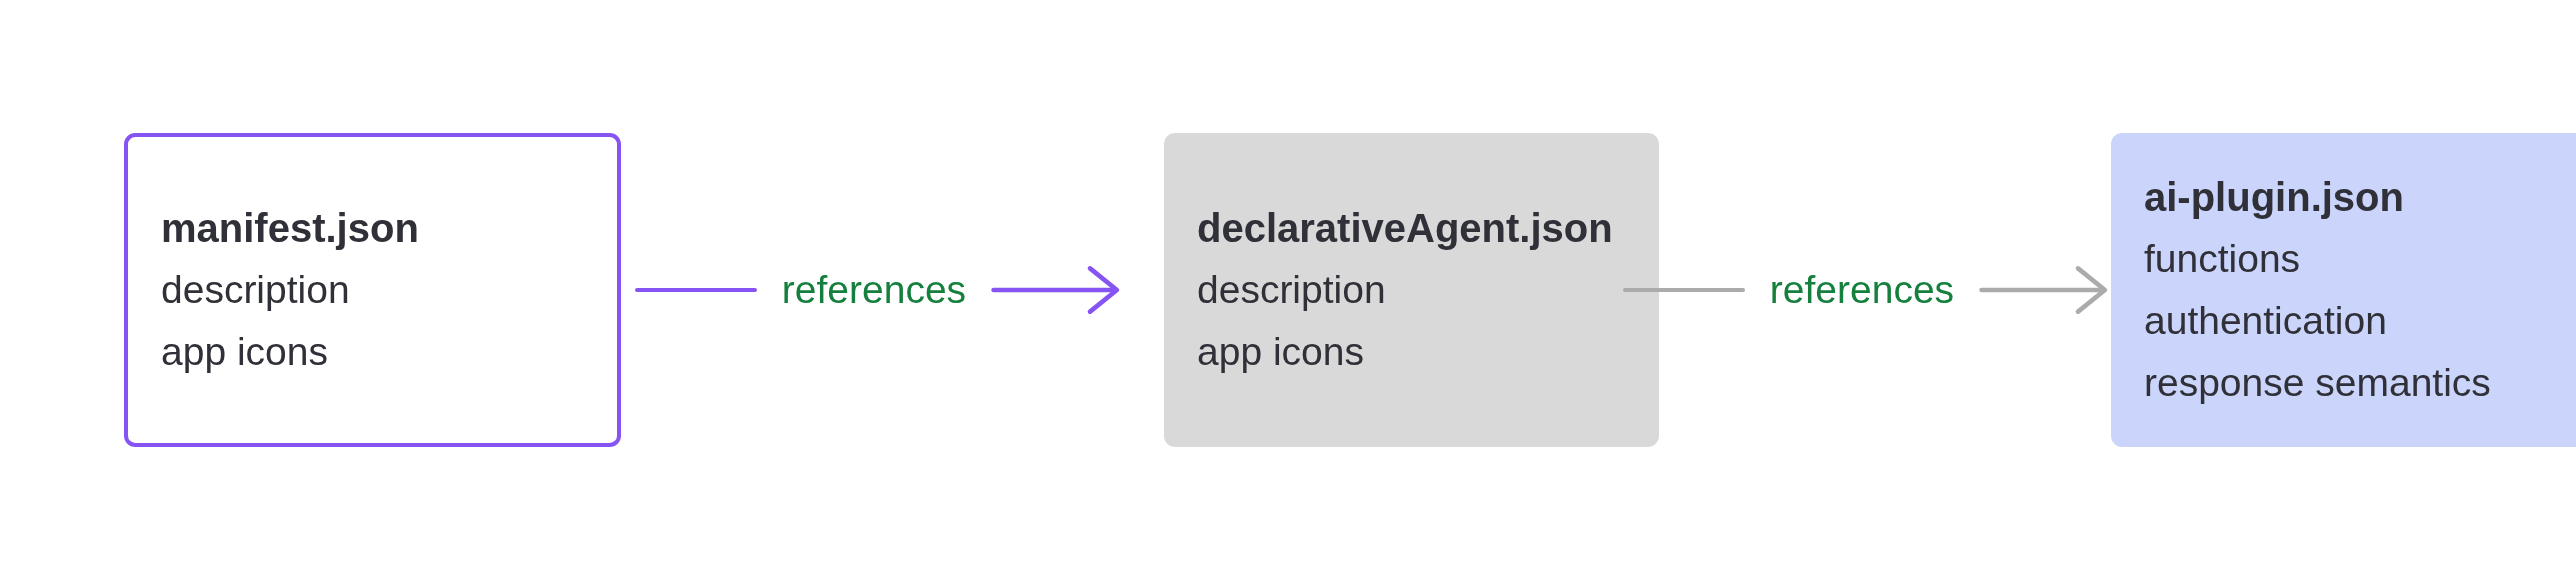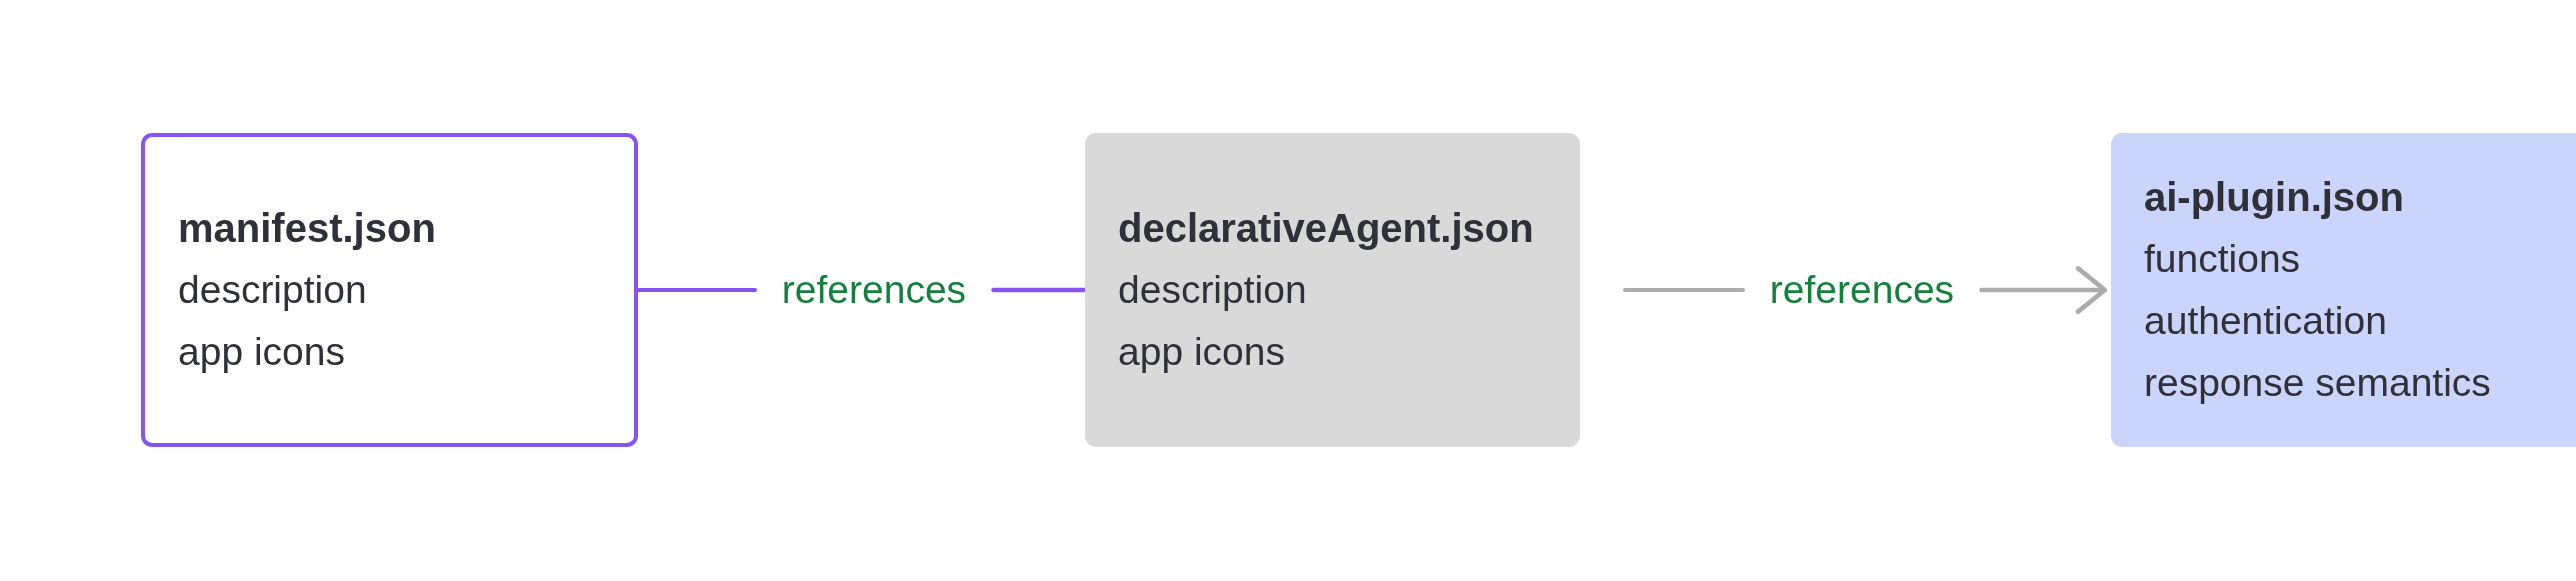--- a/index.html
+++ b/index.html
@@ -32,27 +32,27 @@
     height: 62px;
     line-height: 62px;
     font-size: 39px;
     white-space: nowrap;
   }
   .node .line.title {
     font-weight: 700;
     font-size: 40px;
   }
   #node-manifest {
-    left: 141px;
+    left: 124px;
     width: 497px;
     background: #FFFFFF;
     border: 4.1px solid #8754F4;
   }
   #node-declarative {
-    left: 1085px;
+    left: 1164px;
     width: 495px;
     background: #D9D9D9;
   }
   #node-aiplugin {
     left: 2111px;
     width: 497px;
     background: #CBD4FA;
   }
   .connector {
     position: absolute;

